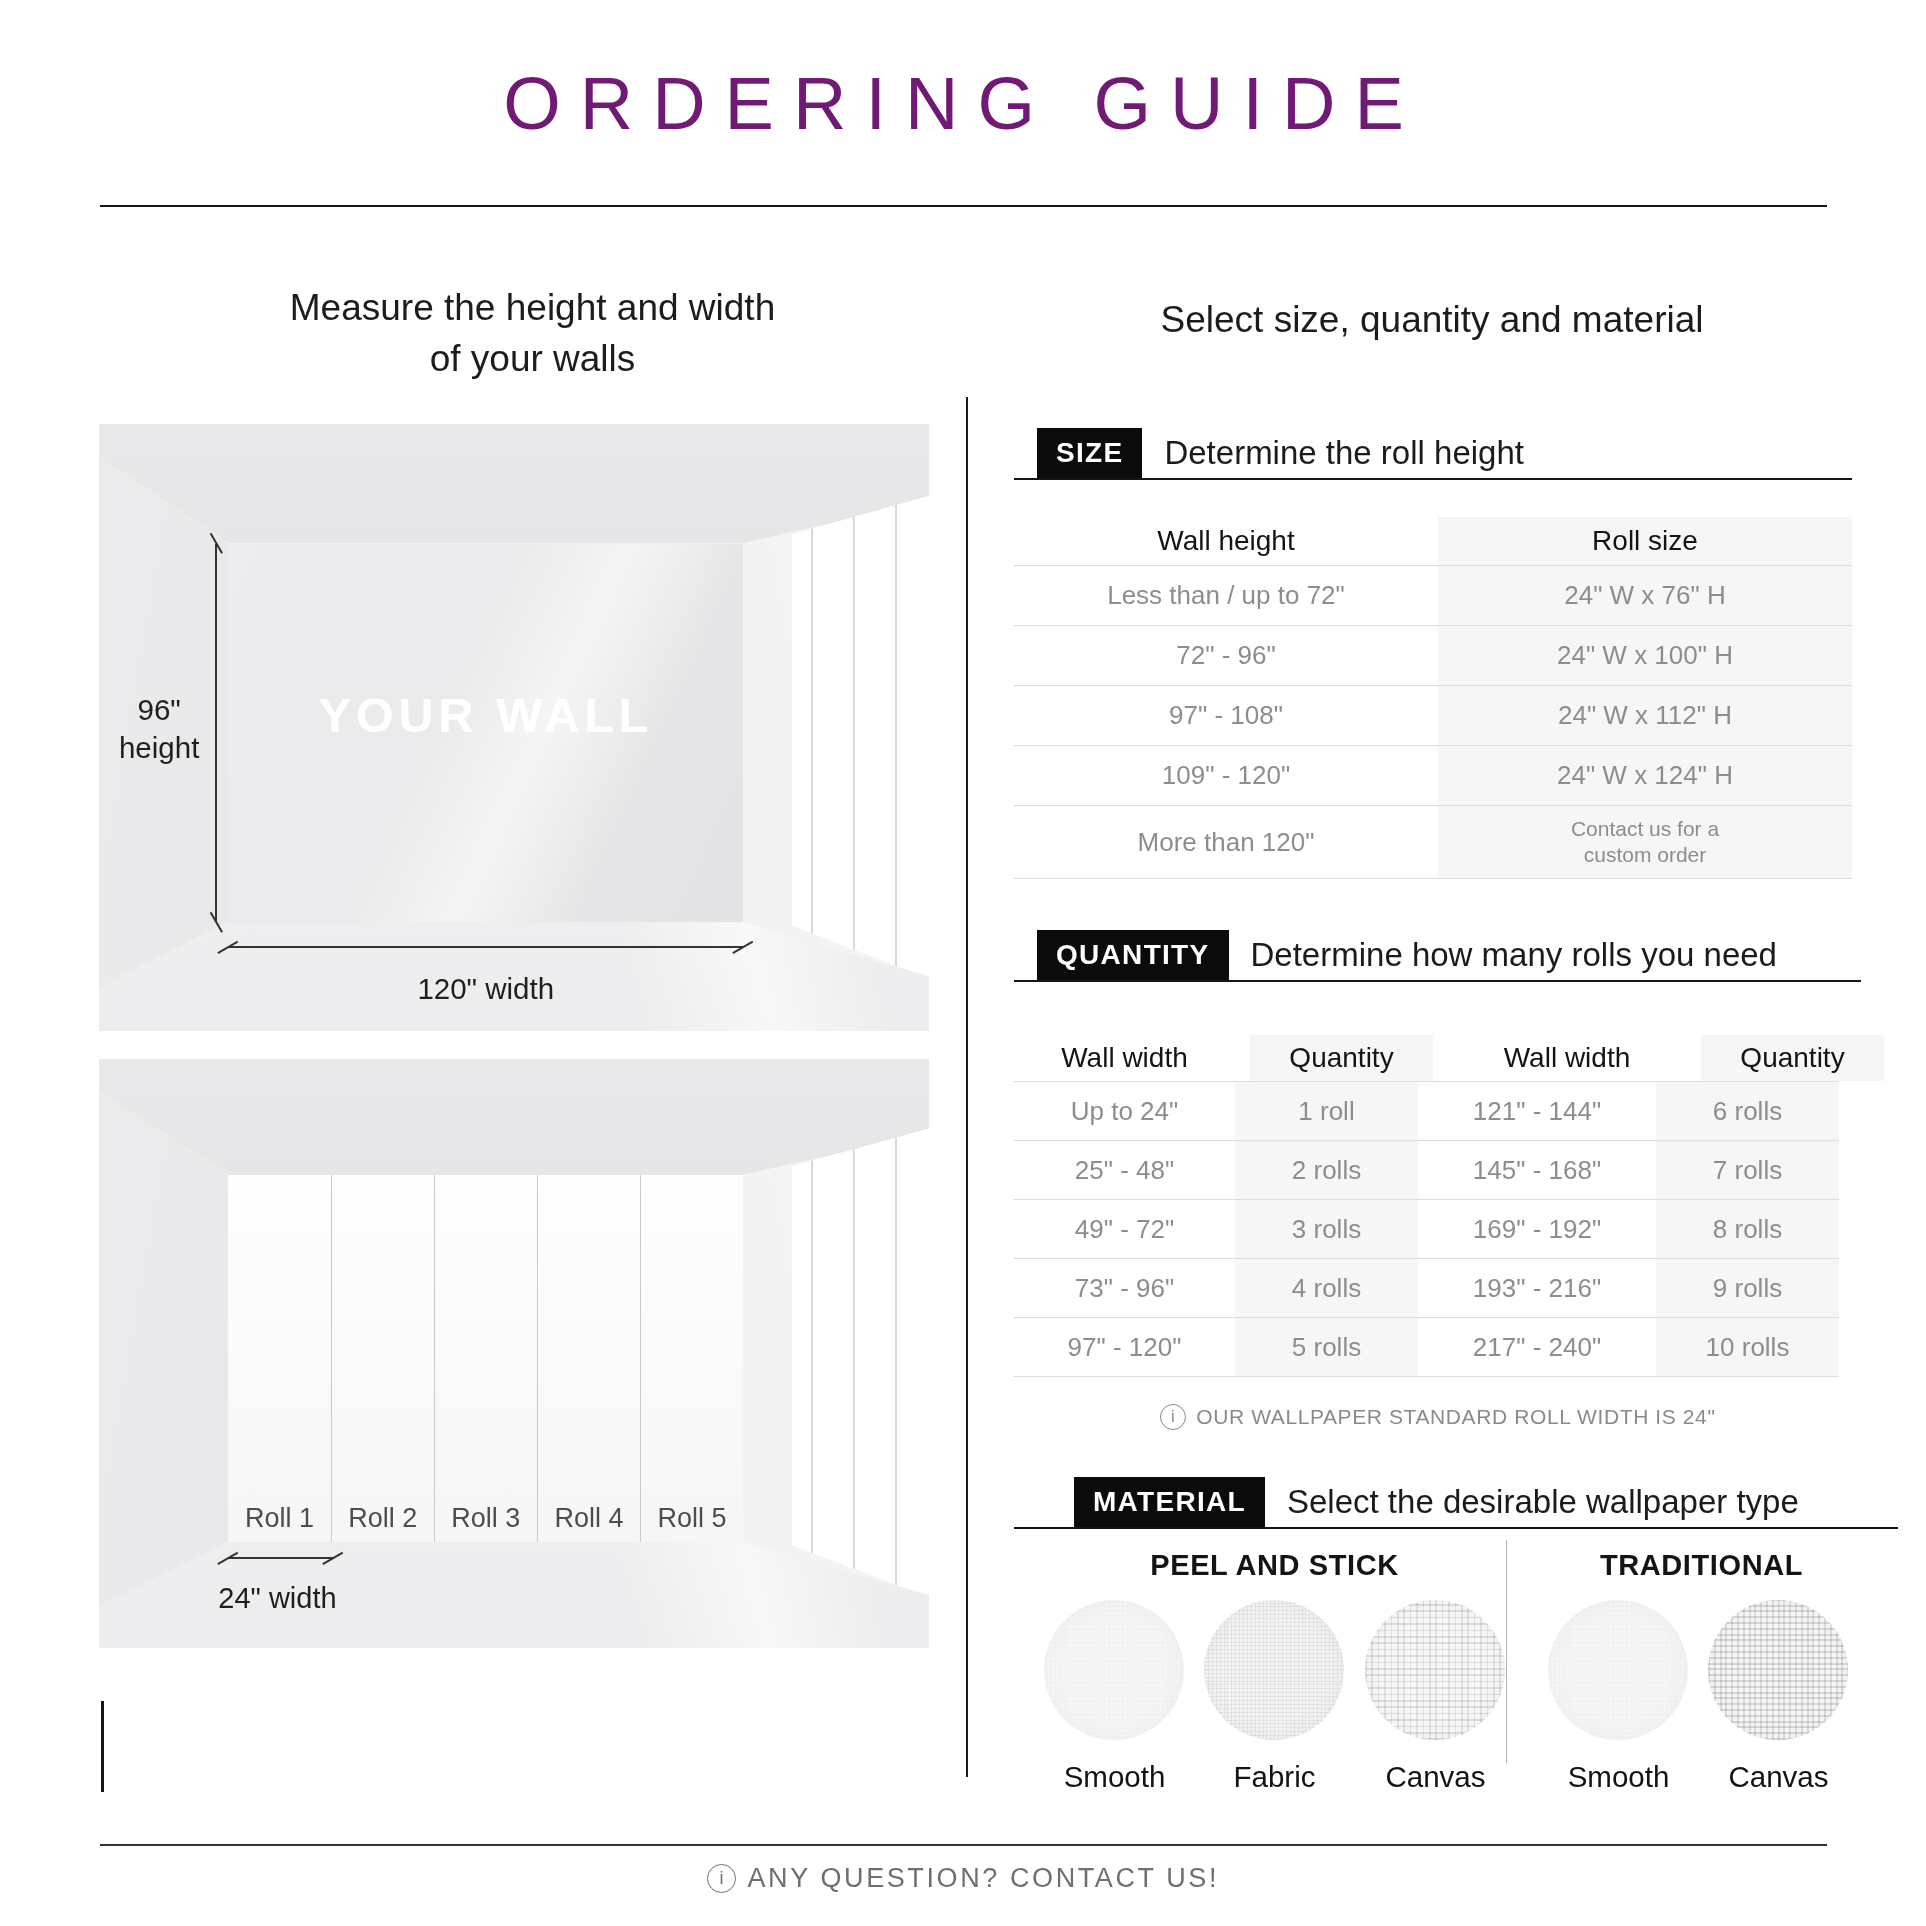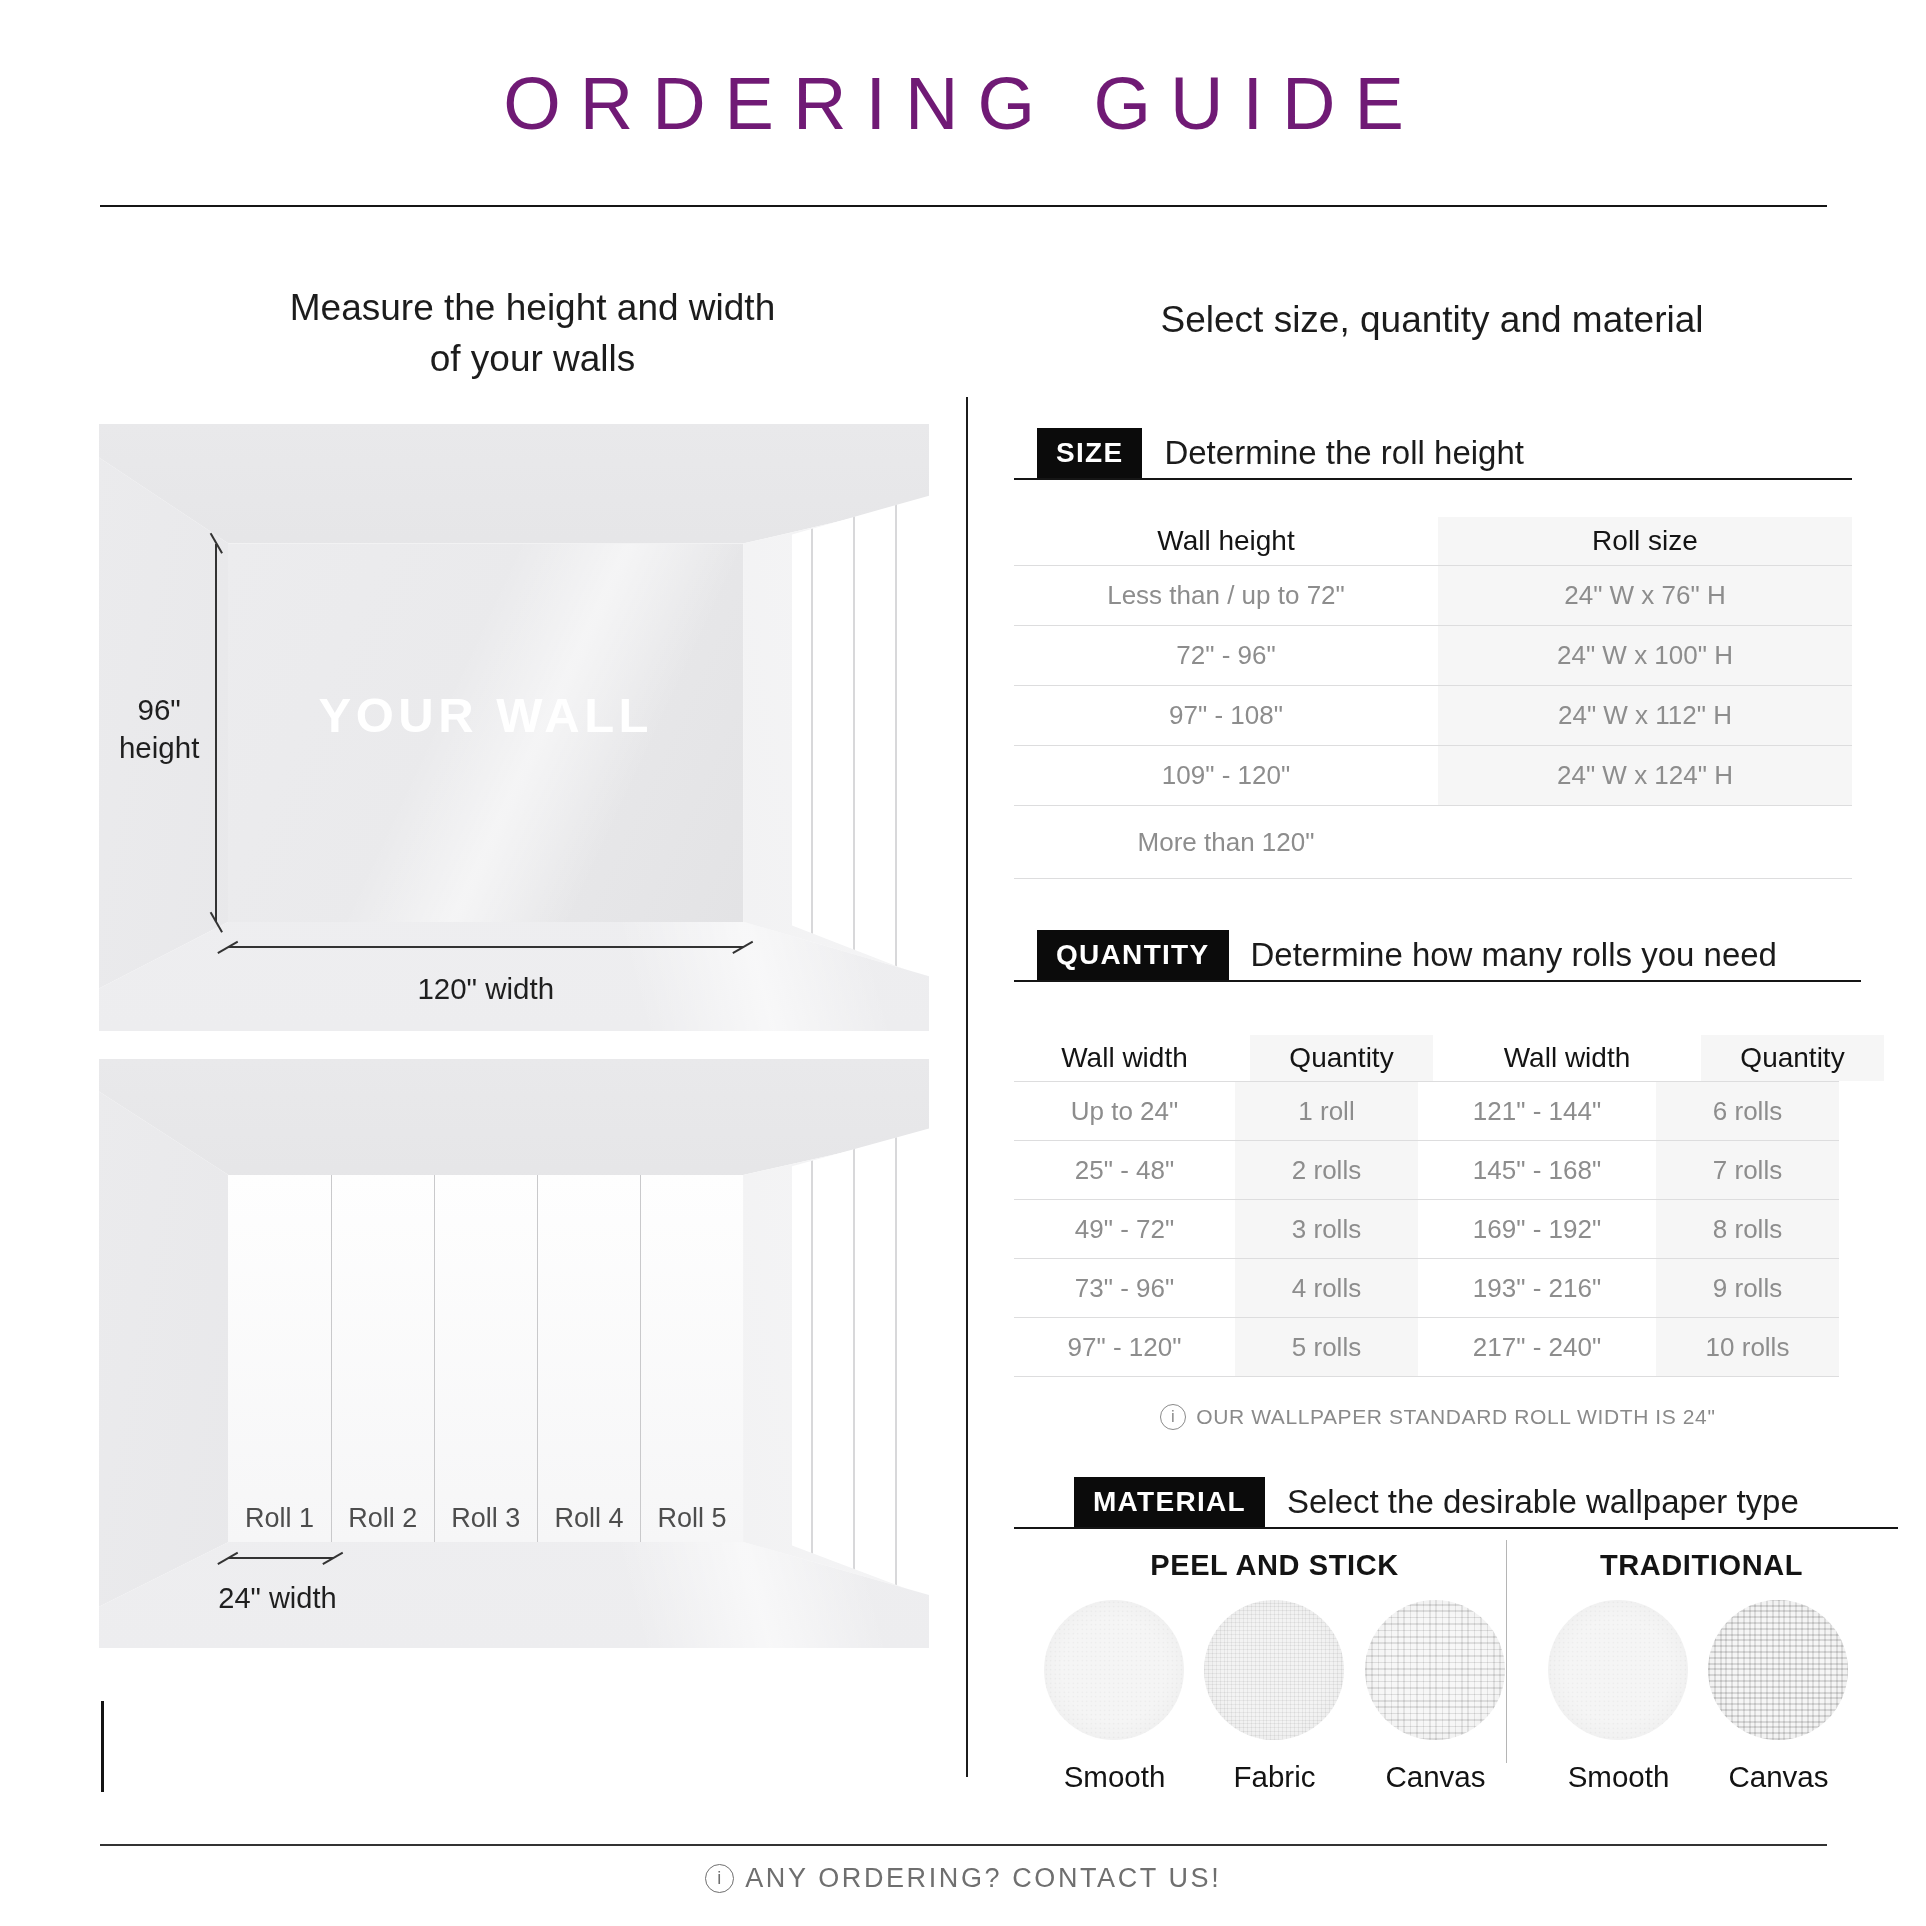--- a/index.html
+++ b/index.html
@@ -211,20 +211,23 @@
     <div class="t-row">
       <div class="cell">97" - 108"</div>
       <div class="cell gray">24" W x 112" H</div>
     </div>
     <div class="t-row">
       <div class="cell">109" - 120"</div>
       <div class="cell gray">24" W x 124" H</div>
     </div>
     <div class="t-row tall">
       <div class="cell">More than 120"</div>
+      <div class="cell gray">
+        <span class="narrow">Contact us for a custom order</span>
+      </div>
     </div>
   </div>
 
   <div class="abs sec-header qty-header">
     <div class="badge">QUANTITY</div>
     <div class="sec-title">Determine how many rolls you need</div>
   </div>
   <div class="abs qty-table">
     <div class="q-row head">
       <div class="hcell">Wall width</div>
@@ -284,17 +287,17 @@
 
   <div class="abs swatch-label" style="left:1034px;">Smooth</div>
   <div class="abs swatch-label" style="left:1194px;">Fabric</div>
   <div class="abs swatch-label" style="left:1355px;">Canvas</div>
   <div class="abs swatch-label" style="left:1538px;">Smooth</div>
   <div class="abs swatch-label" style="left:1698px;">Canvas</div>
 
   <div class="abs footer-rule"></div>
   <div class="abs footer">
     <span class="info-circle">i</span>
-    <span class="footer-text">ANY ORDERING? CONTACT US!</span>
+    <span class="footer-text">ANY QUESTION? CONTACT US!</span>
   </div>
 
 </div>
 
 
 </body></html>

